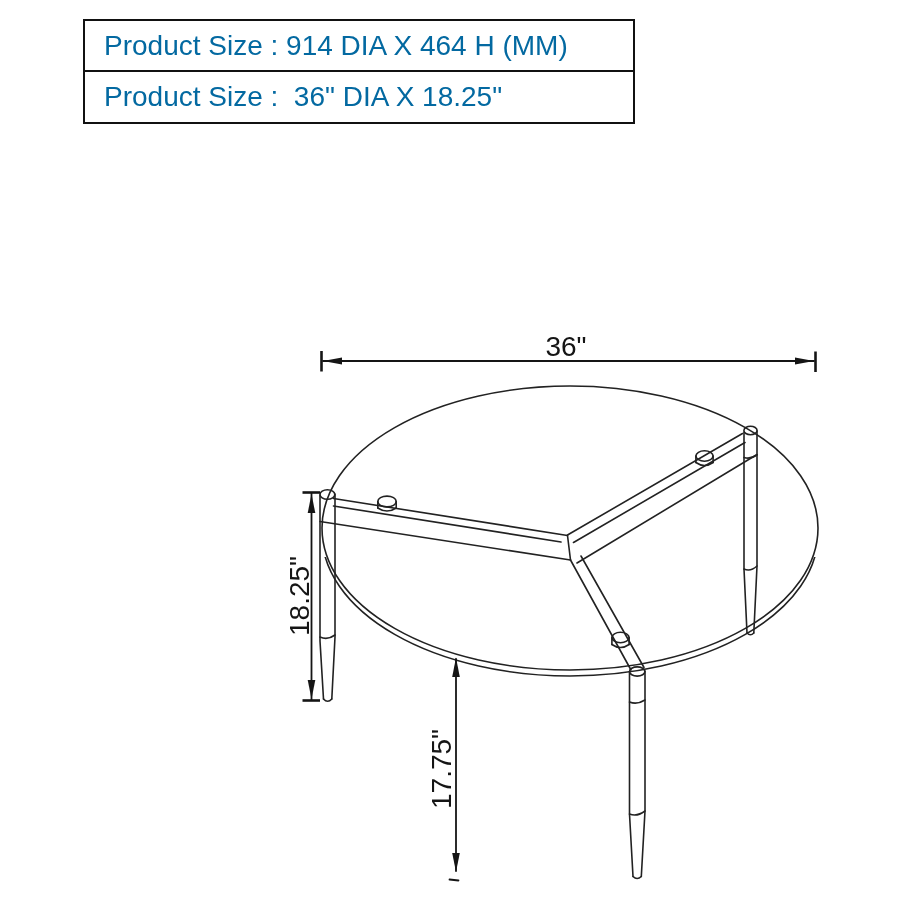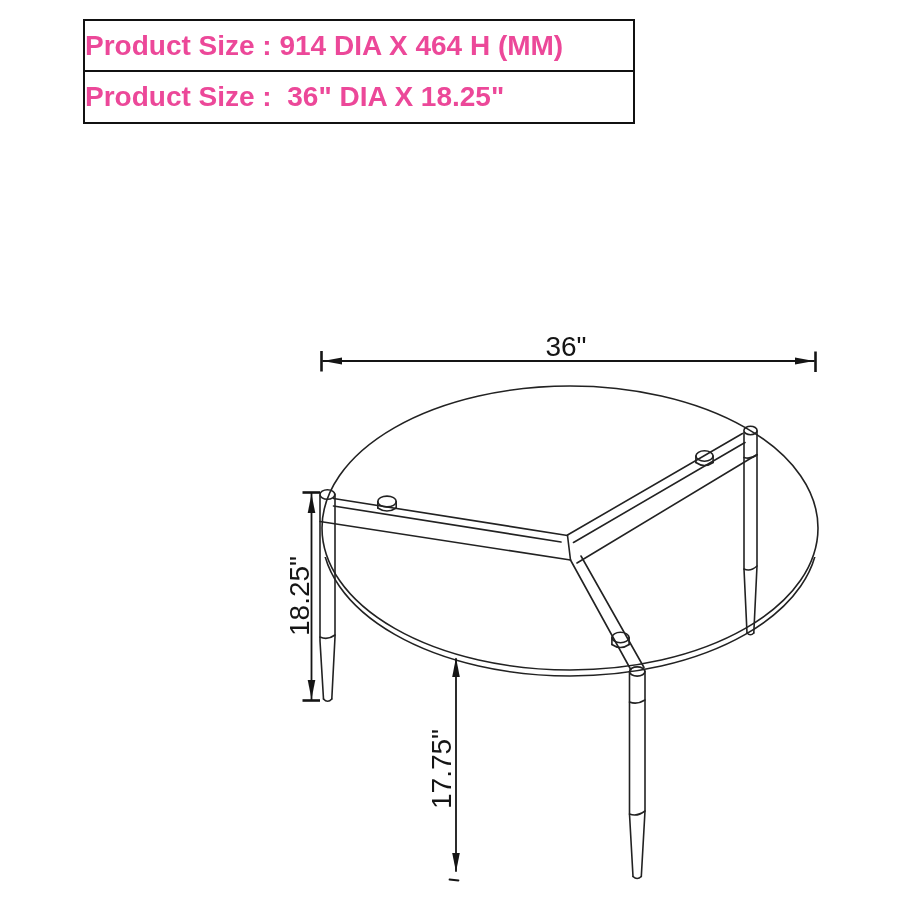--- a/index.html
+++ b/index.html
@@ -6,22 +6,22 @@
   body{
     width:900px;height:900px;position:relative;background:#ffffff;
     font-family:"Liberation Sans","DejaVu Sans",sans-serif;overflow:hidden;
   }
   .size-table{
     position:absolute;left:83px;top:19px;width:552px;
     border:2px solid #111;background:#fff;box-sizing:border-box;
   }
   .size-row{
     height:50px;display:flex;align-items:center;
-    padding-left:0;box-sizing:border-box;
-    font-size:28px;font-weight:bold;color:#ec4899;
+    padding-left:19px;box-sizing:border-box;
+    font-size:28px;font-weight:normal;color:#0369a1;
     white-space:pre;letter-spacing:0px;
   }
   .size-row.first{border-bottom:2px solid #111;height:51px;}
   svg{position:absolute;left:0;top:0;}
   svg path, svg ellipse{fill:none;stroke:#222;stroke-width:1.6;stroke-linecap:round;}
   svg .dim{stroke:#151515;stroke-width:1.8;}
   svg .tick{stroke:#151515;stroke-width:2.6;stroke-linecap:butt;}
   svg polygon{fill:#151515;stroke:none;}
   svg text{fill:#151515;font-family:"Liberation Sans","DejaVu Sans",sans-serif;font-size:28px;}
 </style>

